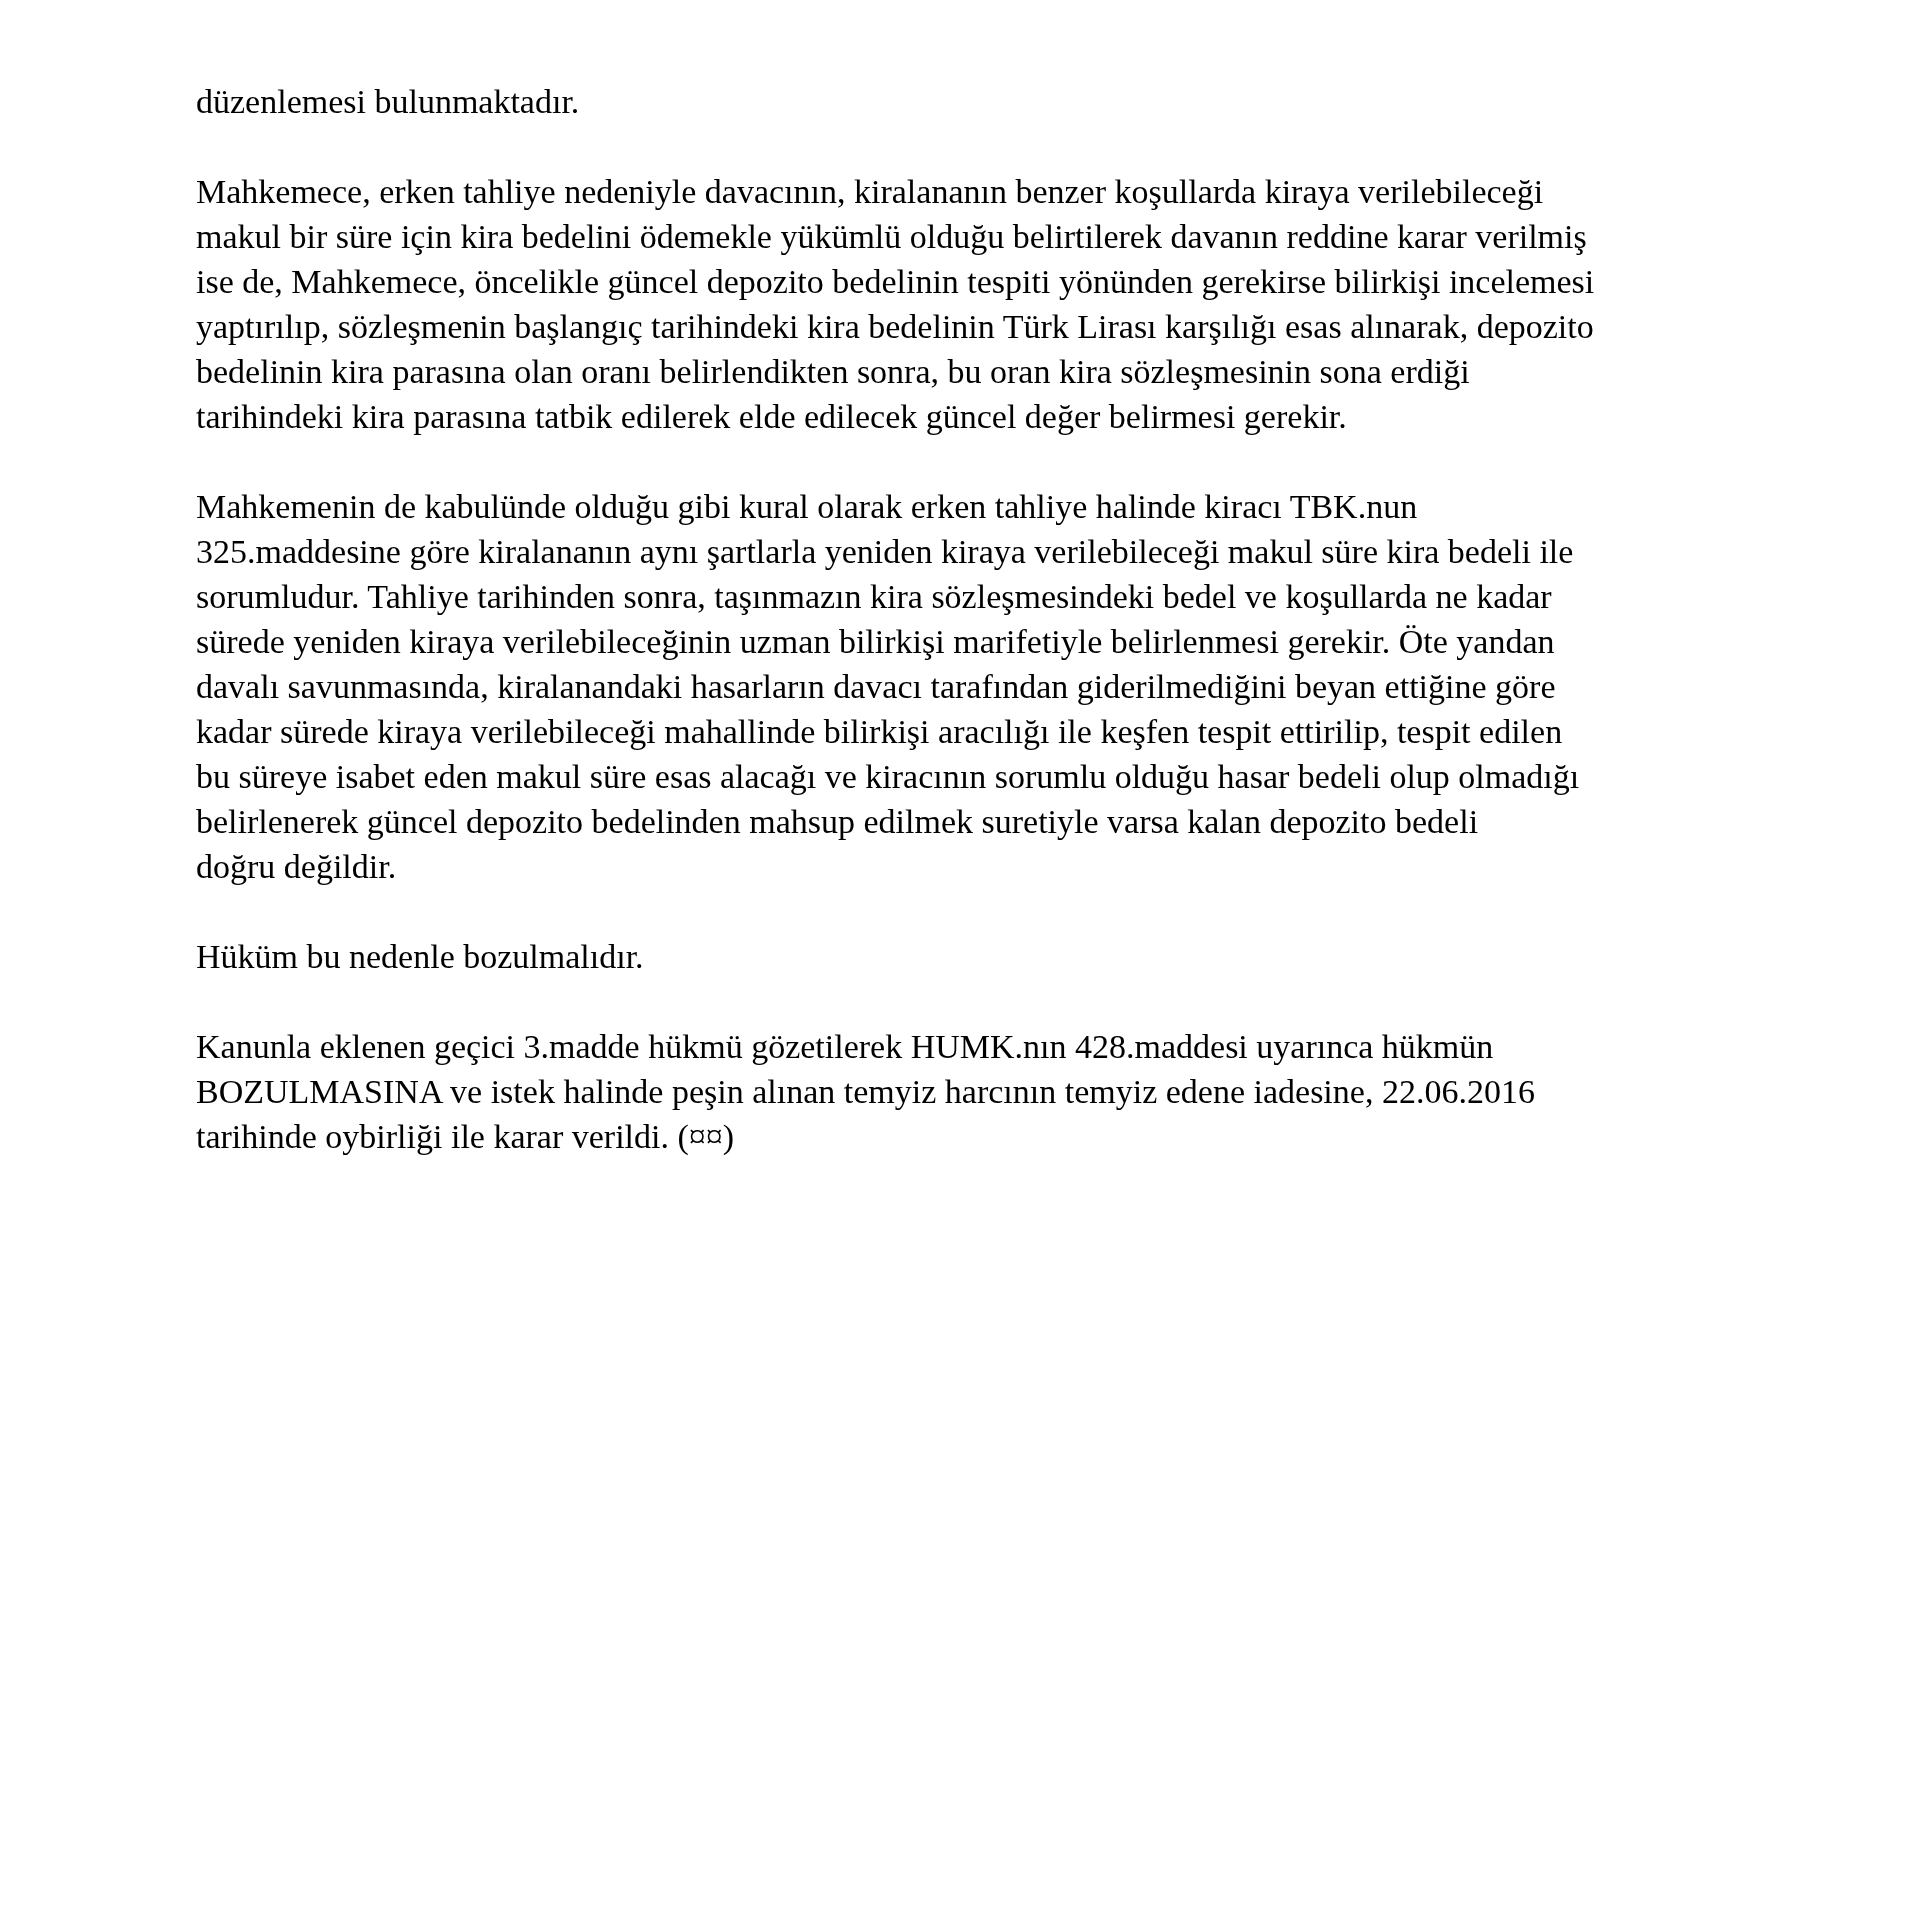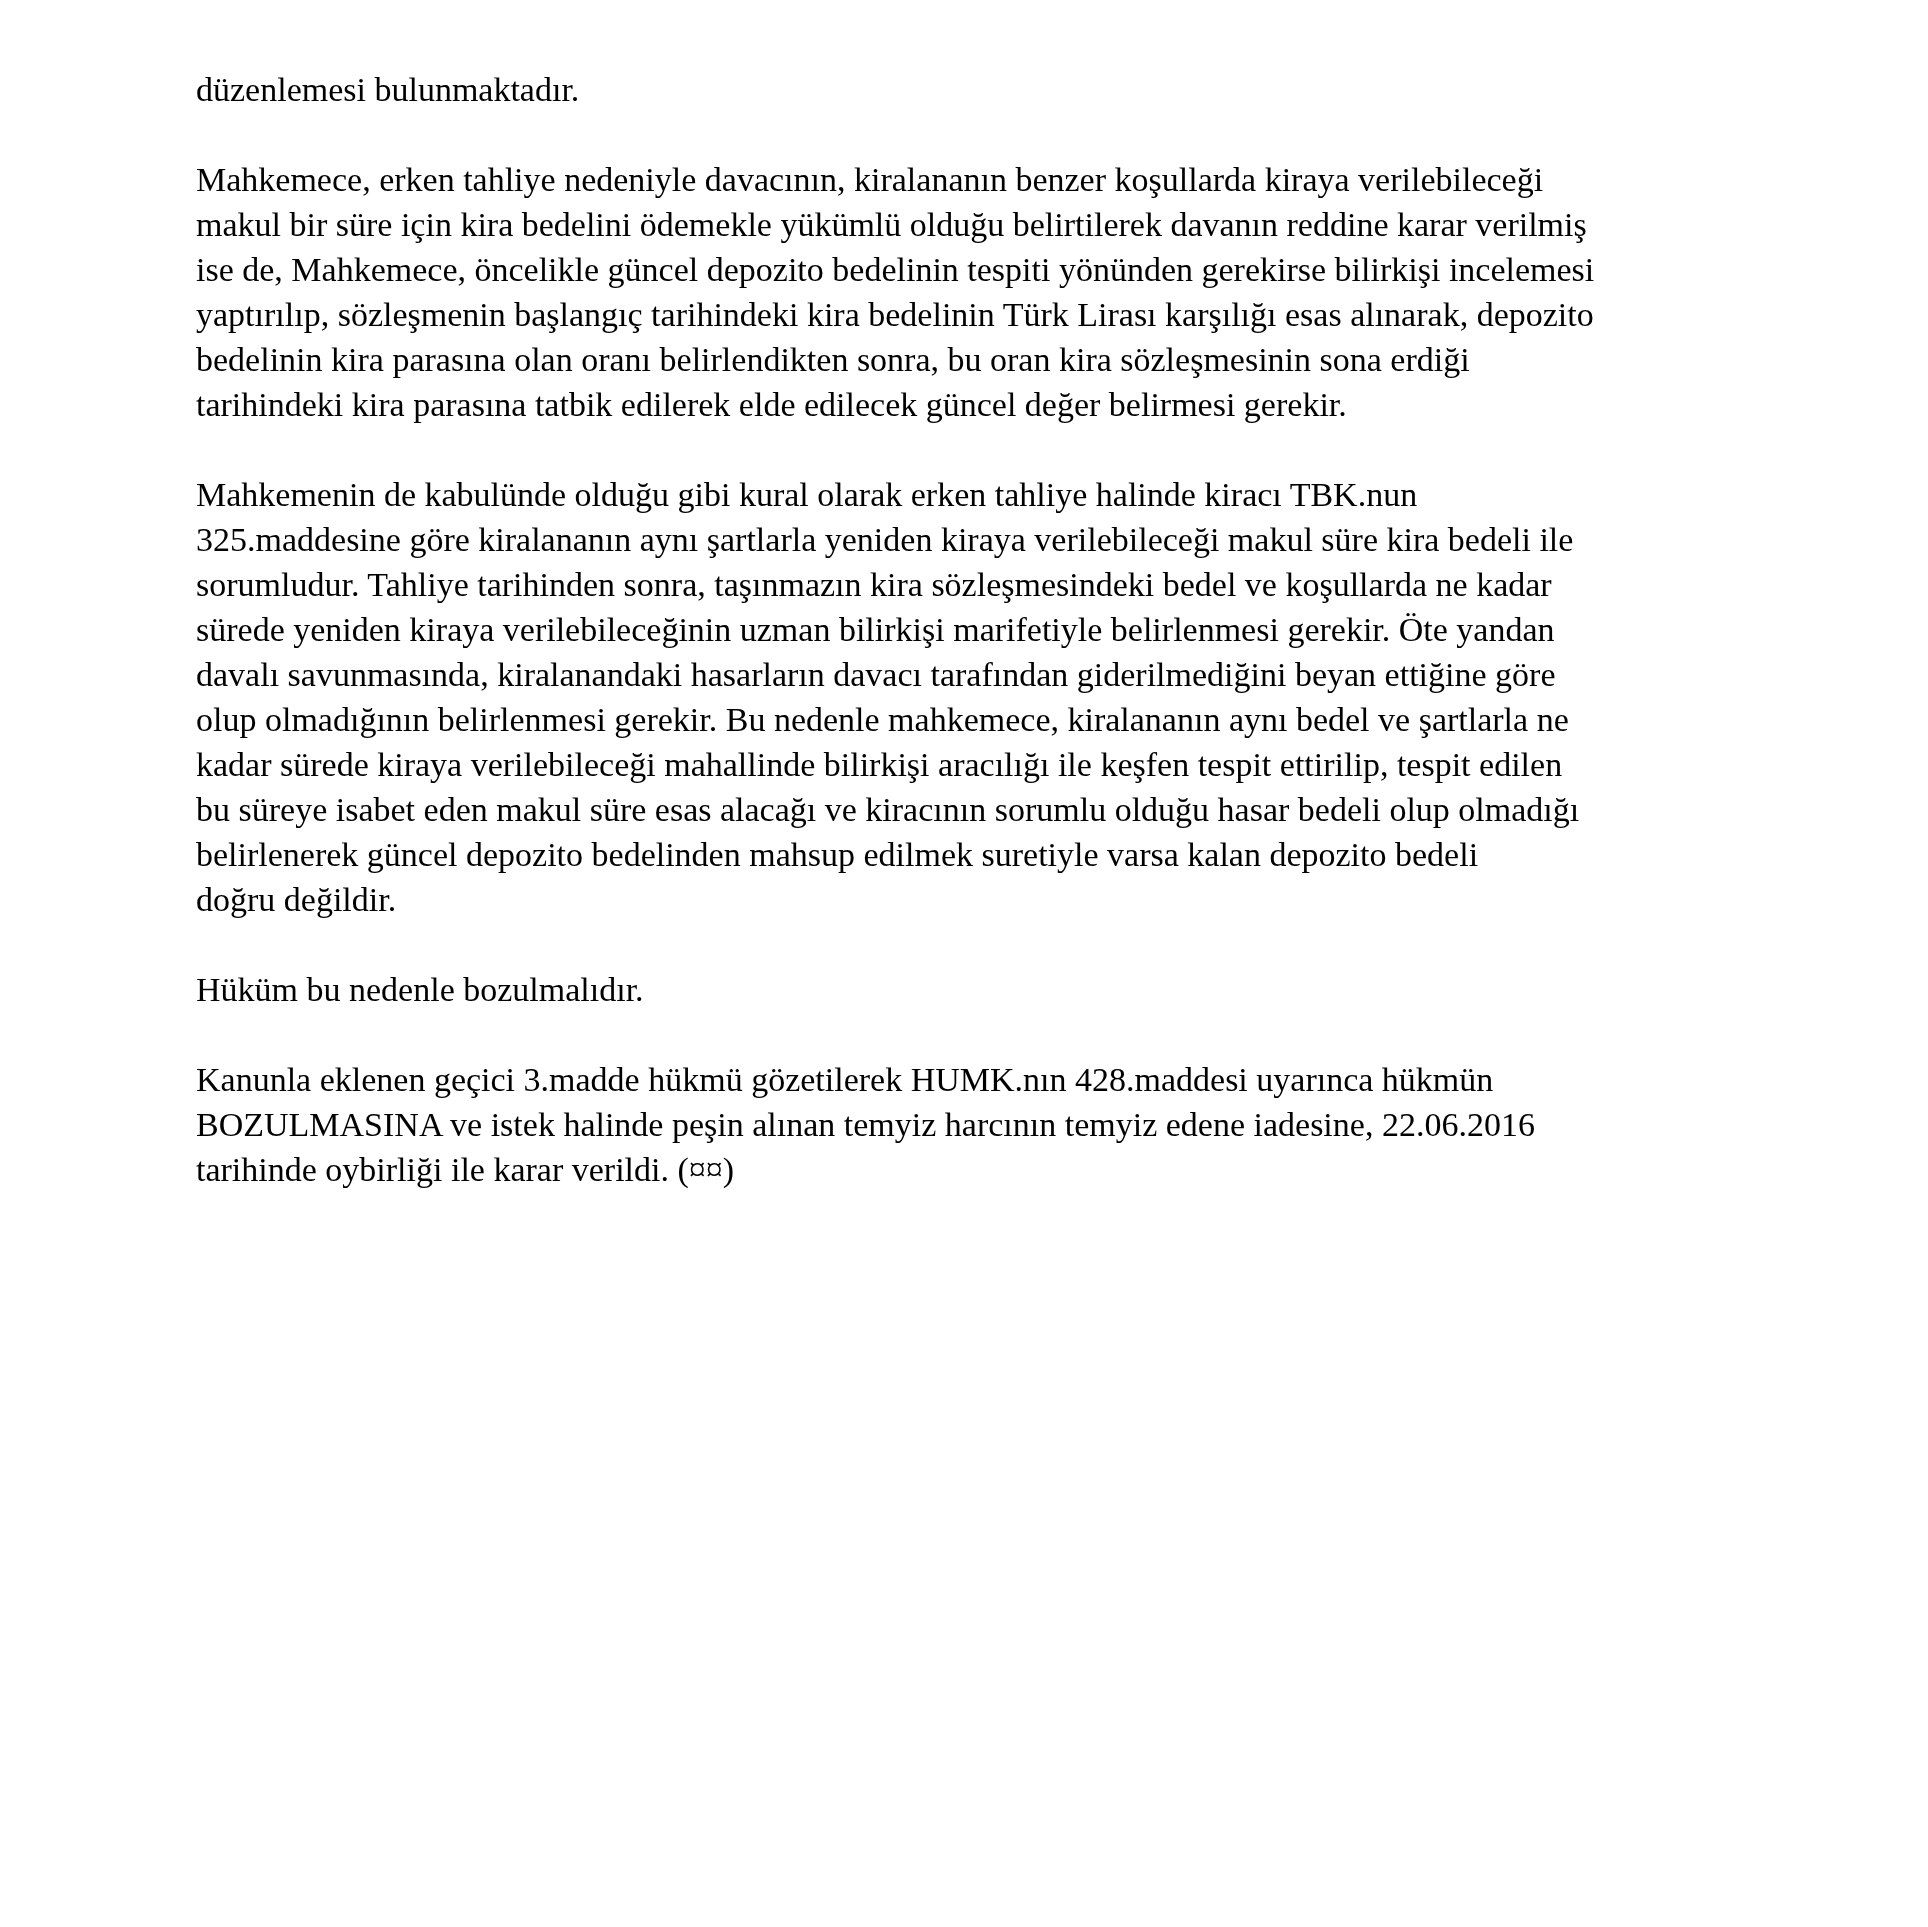--- a/index.html
+++ b/index.html
@@ -17,21 +17,21 @@
       position: absolute;
       left: 196px;
       top: 67px;
       width: 1657px;
       font-family: "Liberation Serif", serif;
       font-size: 34px;
       line-height: 45px;
       color: #000000;
     }
     .para {
-      margin: 0 0 45px 0;
+      margin: 12px 0 45px 0;
     }
     .line {
       display: block;
       white-space: nowrap;
     }
   </style>
 </head>
 <body>
 
 <div class="page">
@@ -48,21 +48,20 @@
     <span class="line">bedelinin kira parasına olan oranı belirlendikten sonra, bu oran kira sözleşmesinin sona erdiği</span>
     <span class="line">tarihindeki kira parasına tatbik edilerek elde edilecek güncel değer belirmesi gerekir.</span>
   </p>
 
   <p class="para">
     <span class="line">Mahkemenin de kabulünde olduğu gibi kural olarak erken tahliye halinde kiracı TBK.nun</span>
     <span class="line">325.maddesine göre kiralananın aynı şartlarla yeniden kiraya verilebileceği makul süre kira bedeli ile</span>
     <span class="line">sorumludur. Tahliye tarihinden sonra, taşınmazın kira sözleşmesindeki bedel ve koşullarda ne kadar</span>
     <span class="line">sürede yeniden kiraya verilebileceğinin uzman bilirkişi marifetiyle belirlenmesi gerekir. Öte yandan</span>
     <span class="line">davalı savunmasında, kiralanandaki hasarların davacı tarafından giderilmediğini beyan ettiğine göre</span>
-    <span class="line">olup olmadığının belirlenmesi gerekir. Bu nedenle mahkemece, kiralananın aynı bedel ve şartlarla ne</span>
     <span class="line">kadar sürede kiraya verilebileceği mahallinde bilirkişi aracılığı ile keşfen tespit ettirilip, tespit edilen</span>
     <span class="line">bu süreye isabet eden makul süre esas alacağı ve kiracının sorumlu olduğu hasar bedeli olup olmadığı</span>
     <span class="line">belirlenerek güncel depozito bedelinden mahsup edilmek suretiyle varsa kalan depozito bedeli</span>
     <span class="line">doğru değildir.</span>
   </p>
 
   <p class="para">
     <span class="line">Hüküm bu nedenle bozulmalıdır.</span>
   </p>
 

